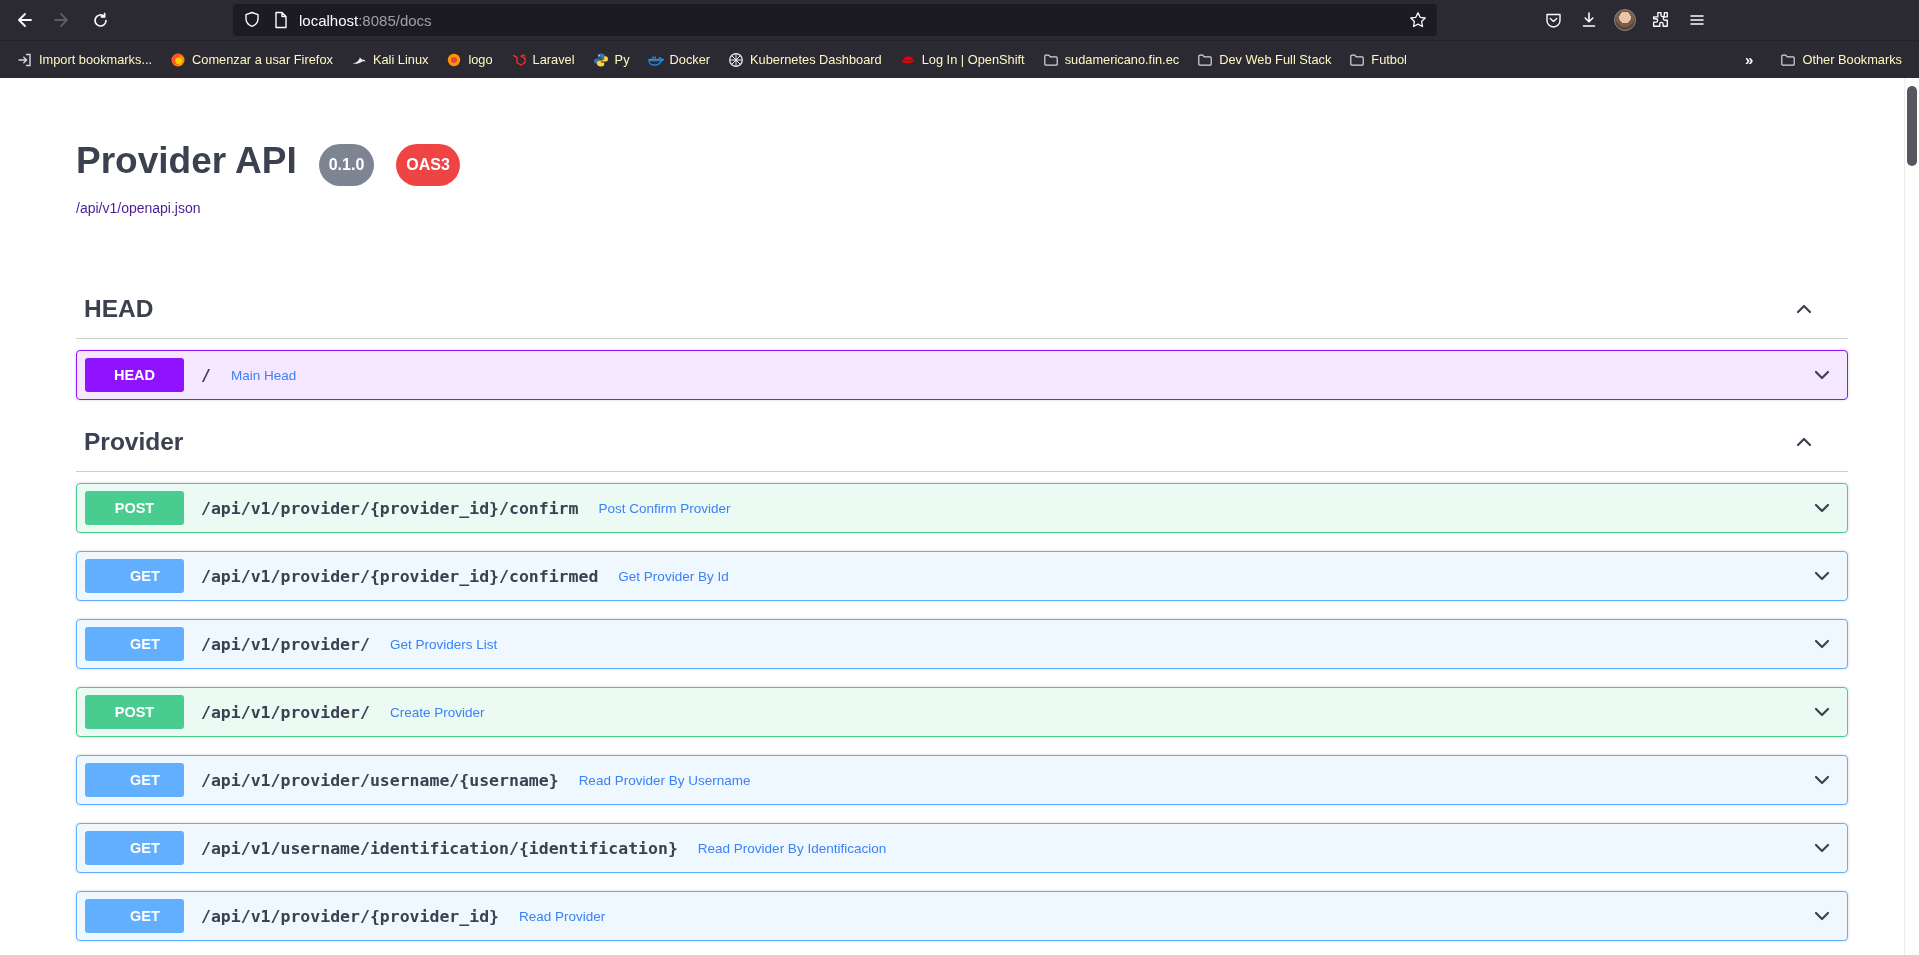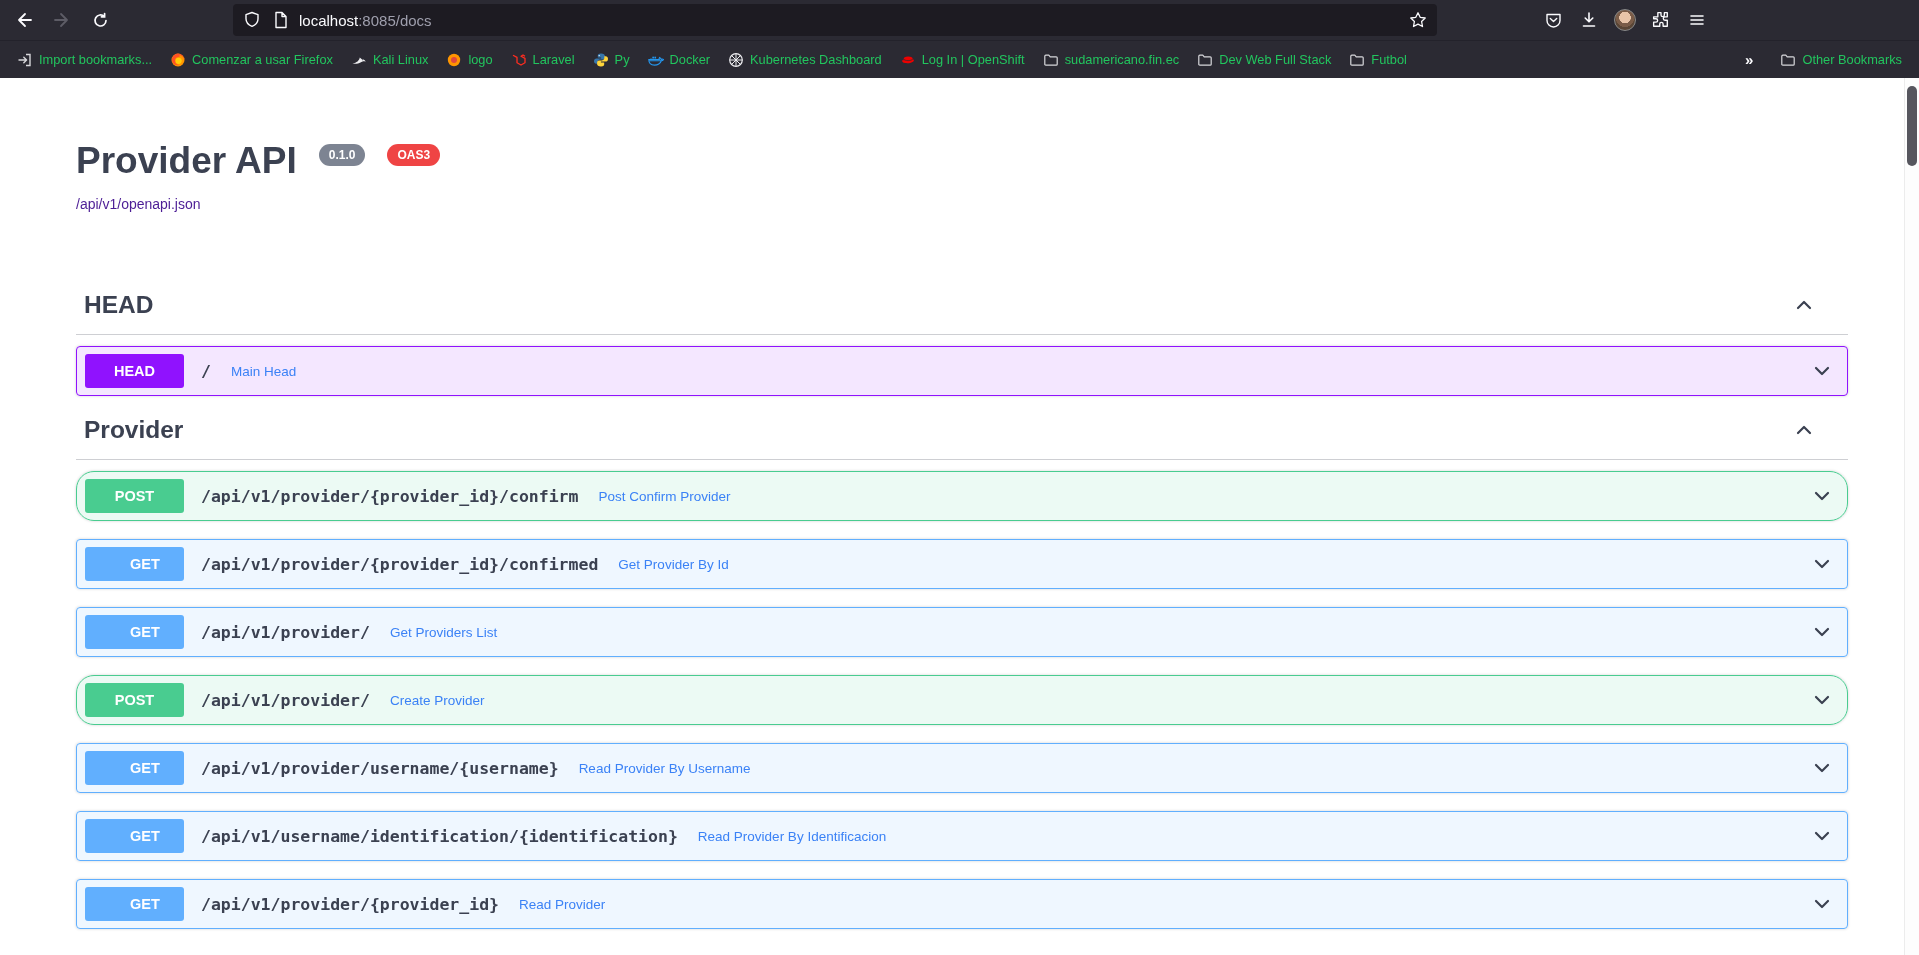--- a/index.html
+++ b/index.html
@@ -22,58 +22,58 @@
                         justify-content:center; }
   .avatar-img { width:22px; height:22px; border-radius:50%;
       background: radial-gradient(circle at 50% 38%, #e8c4a8 0 36%, #7a5c48 37% 58%, #5a4636 59% 100%);
       border:1px solid #888; }
 
   .bookmarksbar { position:absolute; top:40px; left:0; width:1919px; height:38px;
                   background:#2b2a33; display:flex; align-items:center; z-index:10;
                   border-top:1px solid #23222b; }
   .bm-left { display:flex; align-items:center; gap:4px; padding-left:10px; }
   .bm-item { display:flex; align-items:center; gap:6px; padding:4px 7px; border-radius:4px;
-             color:#22c55e; font-size:12.8px; white-space:nowrap; }
+             color:#fef9c3; font-size:12.8px; white-space:nowrap; }
   .bm-right { position:absolute; right:10px; display:flex; align-items:center; gap:14px; }
   .bm-overflow { color:#fbfbfe; font-size:15px; font-weight:bold; padding:0 6px; }
 
   
   .scroll-track { position:absolute; top:78px; right:0; width:15px; height:877px;
                   background:#fdfdfd; border-left:1px solid #ececec; z-index:5; }
   .scroll-thumb { position:absolute; top:8px; right:2px; width:10px; height:80px;
                   background:#56565e; border-radius:6px; }
 
   
   .content { position:absolute; top:78px; left:0; width:1919px; height:877px;
              background:#fff; overflow:hidden; }
   .wrapper { width:1772px; margin-left:76px; }
 
   .info { padding-top:62px; }
   .api-title { font-size:37px; font-weight:bold; color:#3b4151; display:flex;
                align-items:flex-start; gap:22px; }
-  .pill { display:inline-block; font-size:12px; font-weight:bold; color:#fff;
-          border-radius:57px; padding:4px 10px; vertical-align:top; margin-top:4px; }
+  .pill { display:inline-block; font-size:16px; font-weight:bold; color:#fff;
+          border-radius:57px; padding:12px 10px; vertical-align:top; margin-top:4px; }
   .pill.version { background:#7d8492; }
   .pill.oas { background:#ef4444; }
   .spec-link { display:inline-block; margin-top:14px; font-size:14px; color:#4c1d95;
                text-decoration:none; }
 
-  .section { margin-top:20px; }
+  .section { margin-top:28px; }
   .section:first-of-type { margin-top:78px; }
   .section-header { display:flex; align-items:center; justify-content:space-between;
                     padding:0 33px 15px 8px; border-bottom:1px solid rgba(59,65,81,.25);
                     cursor:pointer; }
   .section-title { font-size:24.5px; font-weight:bold; color:#3b4151; }
   .section-ops { padding-top:11px; }
 
   .opblock { height:50px; border-radius:4px; border:1px solid; display:flex;
              align-items:center; padding:0 14px 0 8px; margin-bottom:18px;
              box-shadow:0 0 3px rgba(0,0,0,.18); cursor:pointer; }
   .opblock.m-get  { border-color:#61affe; background:rgba(97,175,254,.1); }
-  .opblock.m-post { border-color:#49cc90; background:rgba(73,204,144,.1);border-radius:18px; }
+  .opblock.m-post { border-color:#49cc90; background:rgba(73,204,144,.1); }
   .opblock.m-head { border-color:#9012fe; background:rgba(144,18,254,.1); }
   .method-badge { min-width:99px; height:34px; line-height:34px; text-align:center;
                   border-radius:3px; color:#fff; font-weight:bold; font-size:14.5px;
                   font-family:"Liberation Sans", sans-serif; }
   .m-get  .method-badge { background:#61affe;padding-left:21px; }
   .m-post .method-badge { background:#49cc90; }
   .m-head .method-badge { background:#9012fe; }
   .op-path { margin-left:17px; font-family:"DejaVu Sans Mono","Liberation Mono",monospace;
              font-weight:bold; font-size:16.5px; color:#3b4151; }
   .op-desc { margin-left:20px; font-size:13.5px; color:#3b82f6; }

